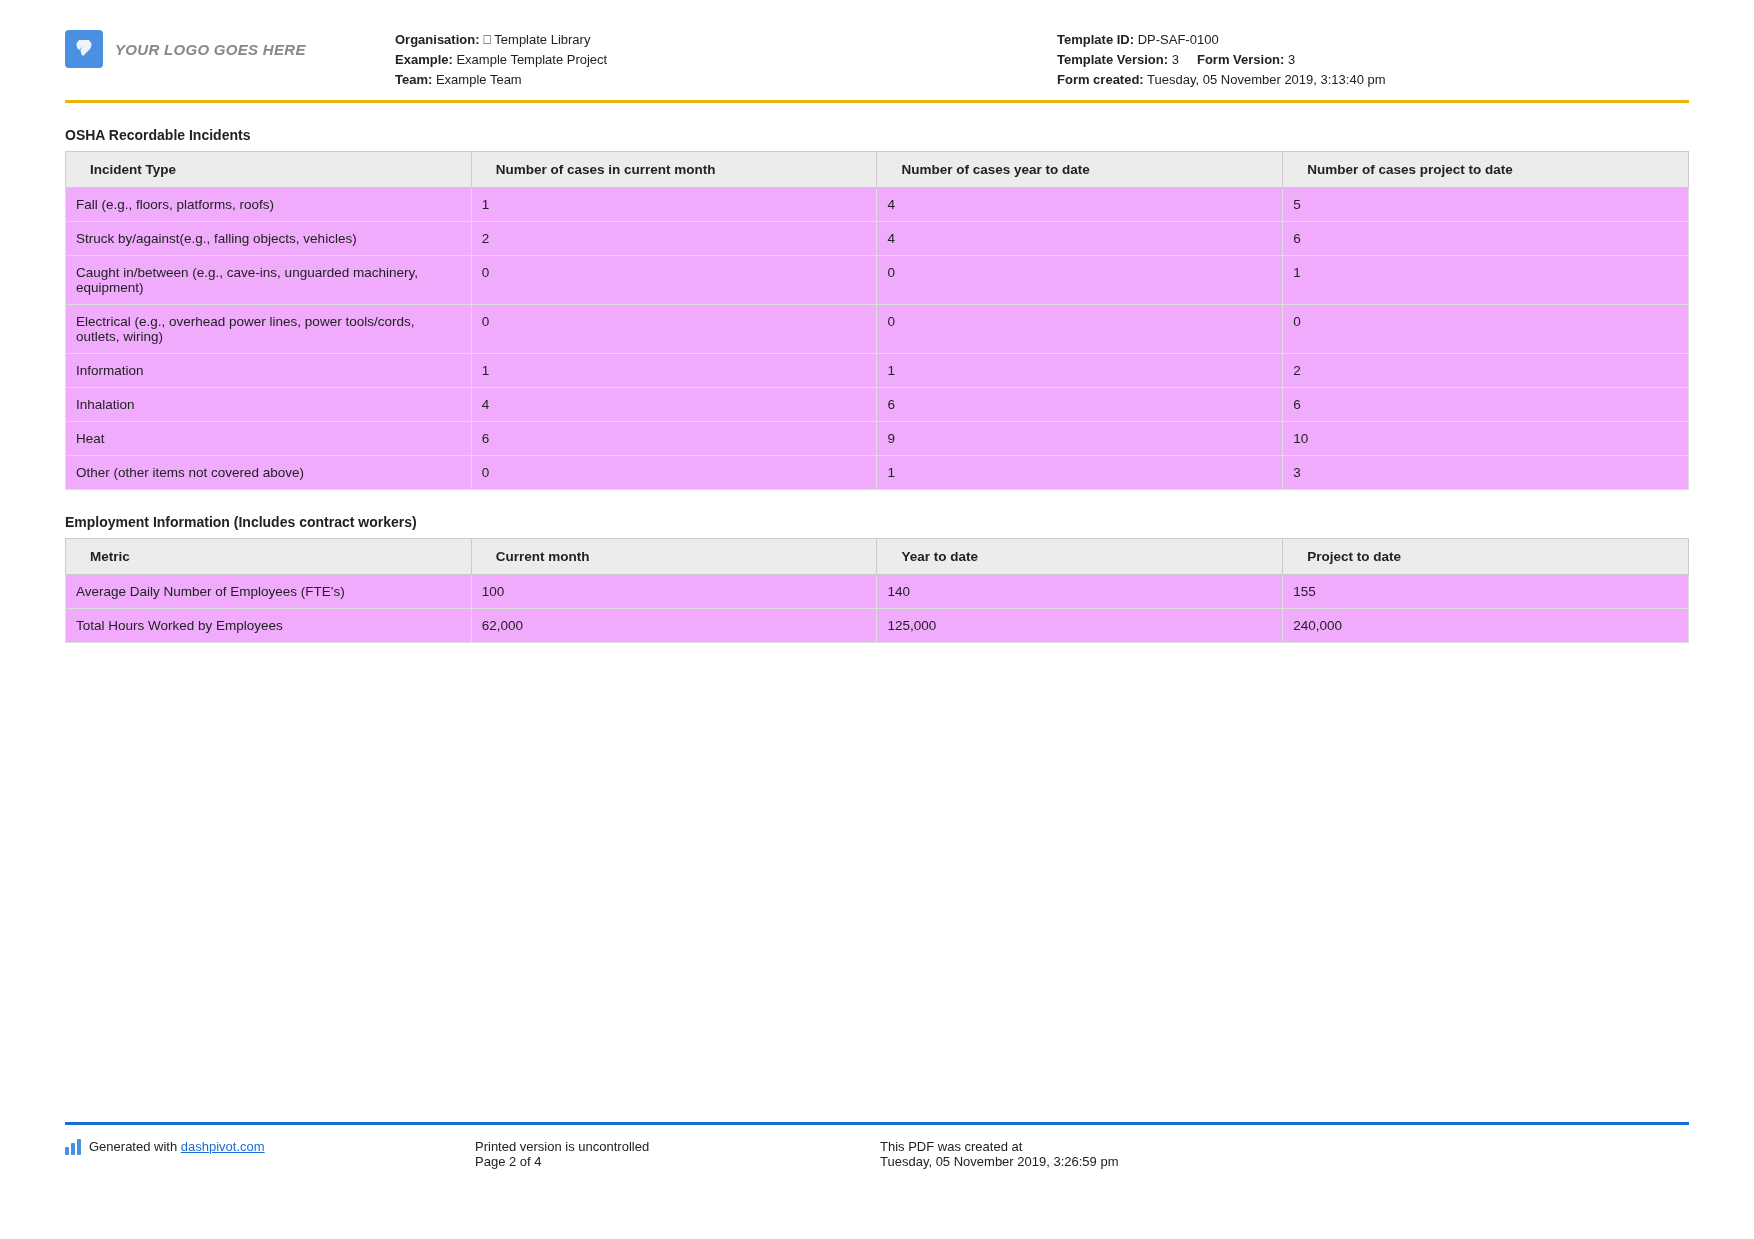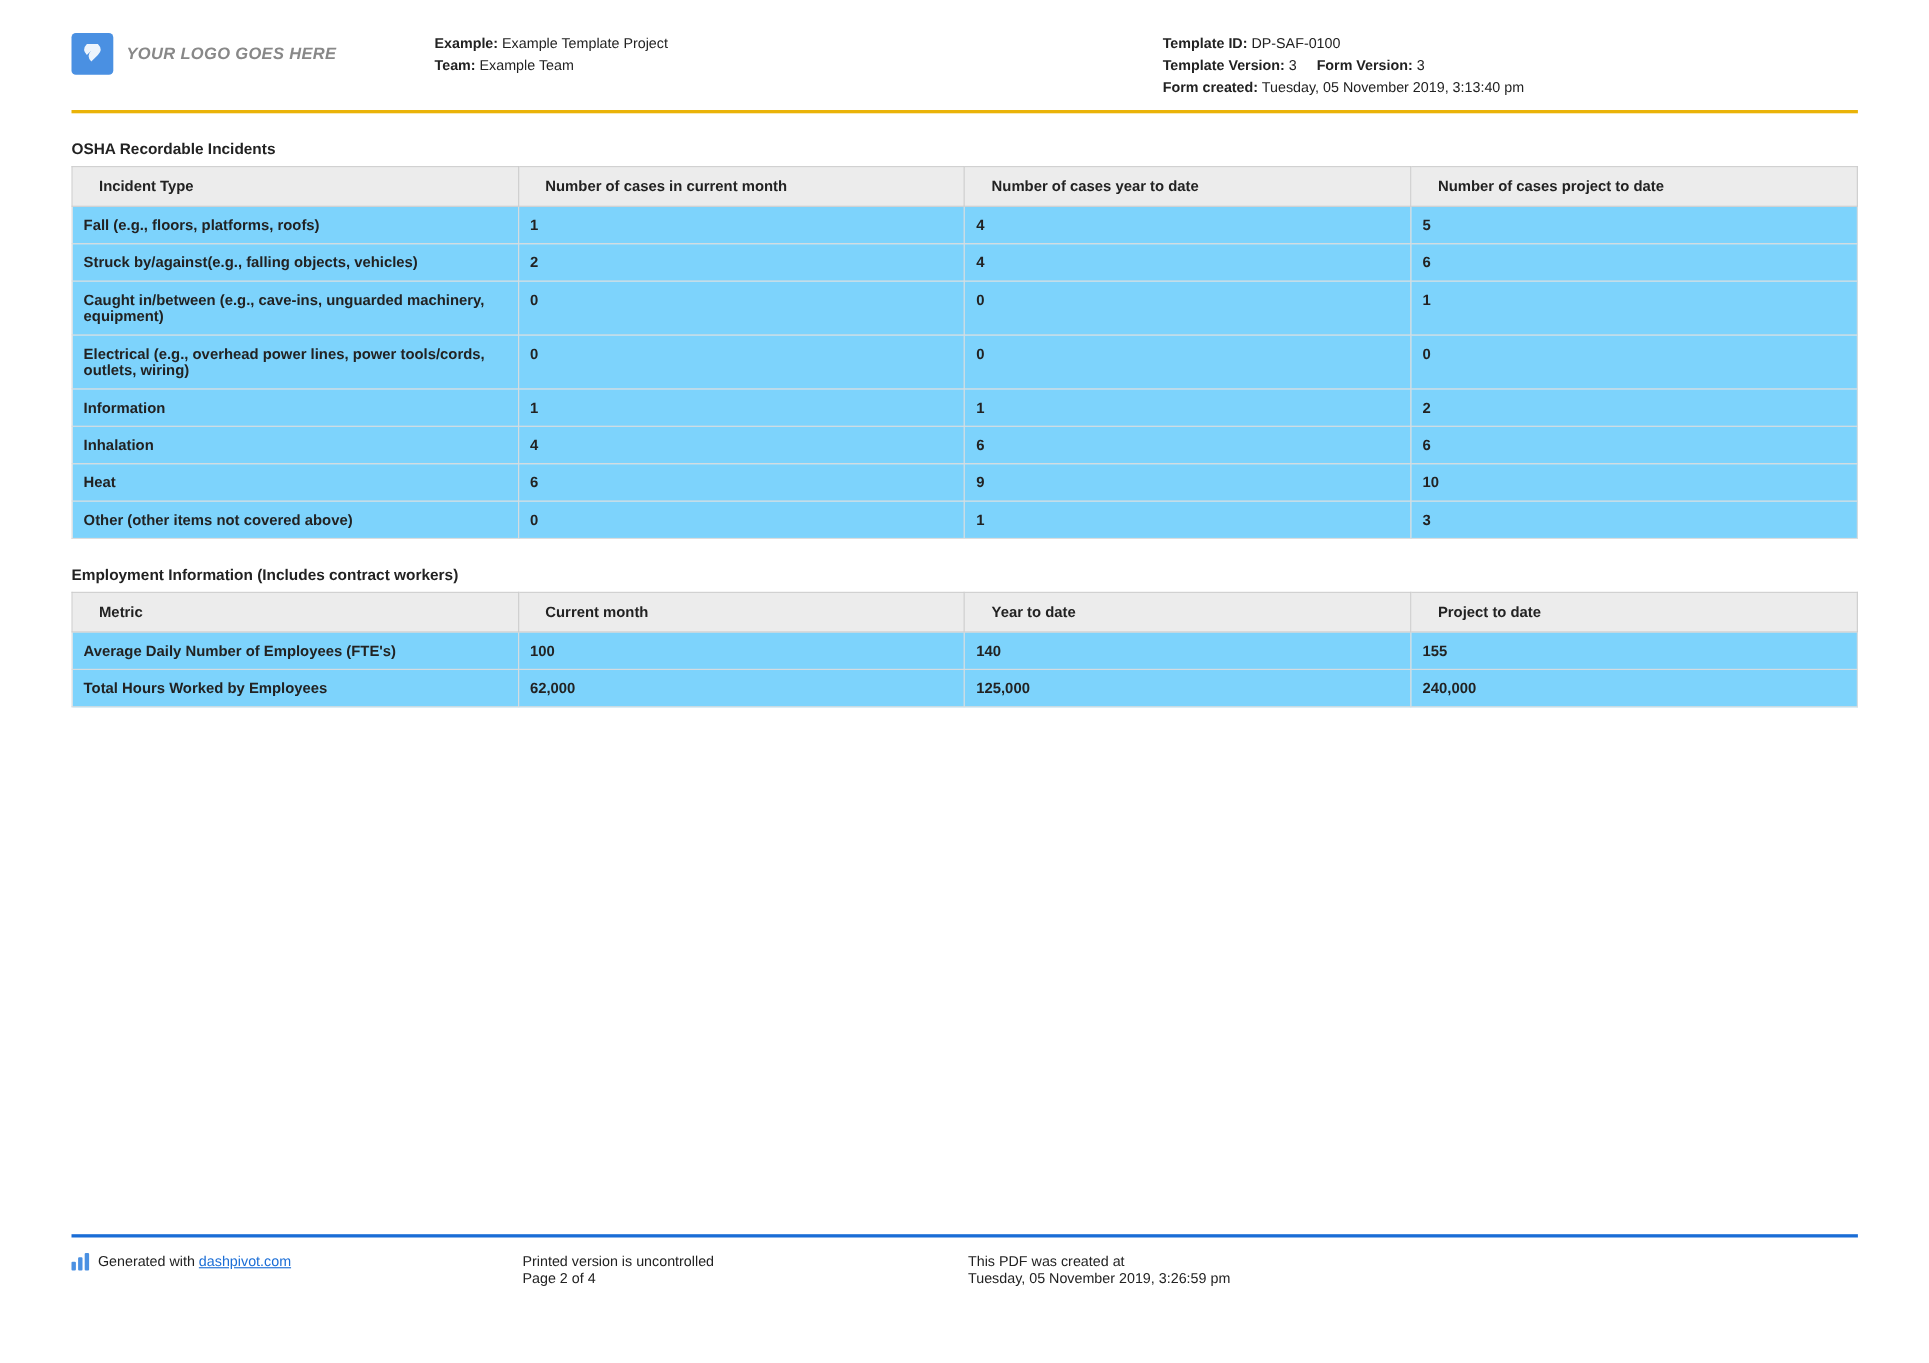--- a/index.html
+++ b/index.html
@@ -68,21 +68,21 @@
     font-size: 13.5px;
     padding: 10px 24px;
     border: 1px solid #ccc;
   }
   table.data td {
     padding: 9px 10px;
     border: 1px solid #ddd;
     vertical-align: top;
     font-size: 13.5px;
   }
-  table.data tr td { background:#7dd3fc;font-weight:bold; }
+  table.data tr td { background:#f0abfc; }
   .col-0 { width: 24%; }
   .col-1 { width: 24%; margin-top: 45px; }
   .col-2 { width: 24%; }
   .col-3 { width: 24%; }
   .footer {
     position: absolute;
     left: 65px;
     right: 65px;
     bottom: 70px;
     border-top: 3px solid #1a6dd6;
@@ -109,20 +109,21 @@
     <div class="logo-block">
       <div class="logo-box">
         <svg width="24" height="24" viewBox="0 0 24 24">
             <path d="M7 3 Q2 8 7 13 L11 9 Q6 14 11 19 L17 13 Q22 8 17 3 Z" fill="#fff" opacity="0.9"></path>
           </svg>
       </div>
       <span class="logo-text">YOUR LOGO GOES HERE</span>
     </div>
 
     <div class="meta-col">
+      <div><span class="label">Organisation:</span> <span>⎕ Template Library</span></div>
       <div><span class="label">Example:</span> <span>Example Template Project</span></div>
       <div><span class="label">Team:</span> <span>Example Team</span></div>
     </div>
 
     <div class="meta-col">
       <div><span class="label">Template ID:</span> <span>DP-SAF-0100</span></div>
       <div>
         <span class="label">Template Version:</span> <span>3</span>
         &nbsp;&nbsp;&nbsp;
         <span class="label">Form Version:</span> <span>3</span>

